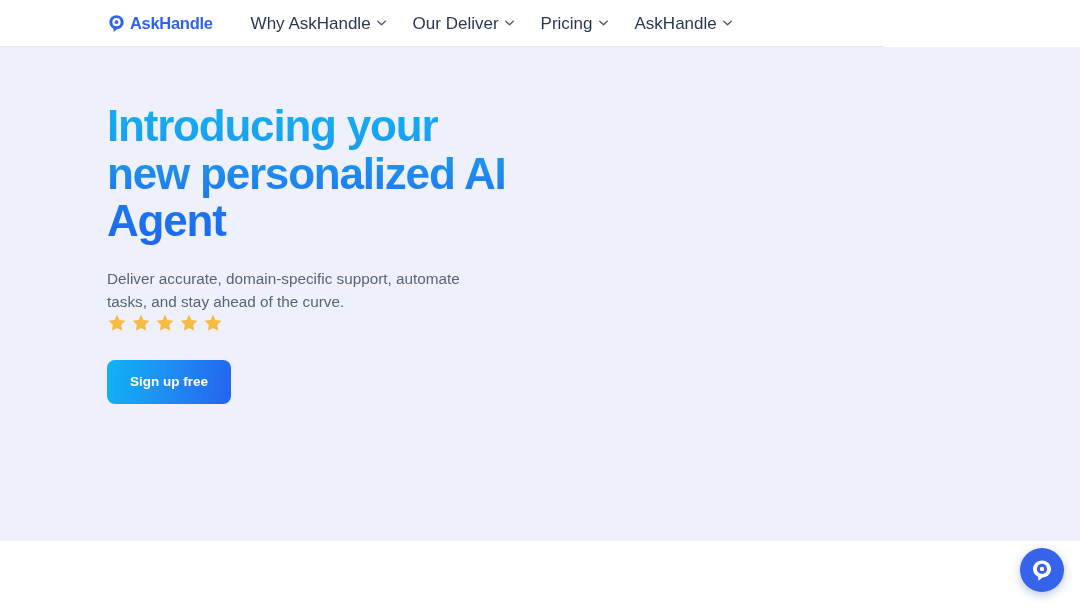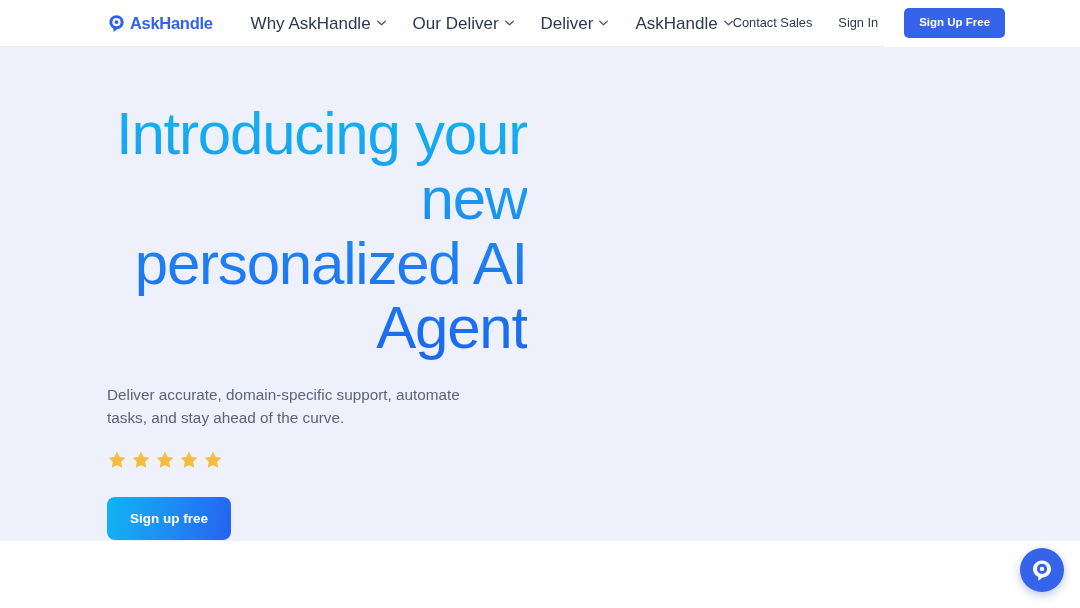--- a/index.html
+++ b/index.html
@@ -126,40 +126,38 @@
   }
 
   .hero-inner {
     position: absolute;
     left: 107px;
     top: 55px;
     width: 460px;
   }
 
   .hero-title {
-    font-size: 60px;
-    font-weight: normal;
+    font-size: 44px;
+    font-weight: bold;
     line-height: 1.08;
     letter-spacing: -1.2px;
     background: linear-gradient(180deg, #13b2f2 0%, #1c9bee 34%, #1f7df0 62%, #1b67ef 100%);
     -webkit-background-clip: text;
     background-clip: text;
     color: transparent;
     -webkit-text-fill-color: transparent;
     margin-bottom: 22px;
     max-width: 420px;
-    text-align: right;
   }
 
   .hero-sub {
     font-size: 15.3px;
     line-height: 1.52;
     color: #5a6478;
     max-width: 395px;
-    margin-bottom: 20px;
   }
 
   .stars {
     display: flex;
     gap: 4px;
     margin-bottom: 27px;
   }
 
   .star {
     width: 20px;
@@ -239,40 +237,35 @@
       </div>
 
       <div class="nav-item">
         <span>Our Deliver</span>
         <svg class="chev" viewBox="0 0 12 8">
           <path d="M1 1.6 6 6.4l5-4.8" fill="none" stroke="#2c3852" stroke-width="1.7" stroke-linecap="round" stroke-linejoin="round"></path>
         </svg>
       </div>
 
       <div class="nav-item">
-        <span>Deliver</span>
+        <span>Pricing</span>
         <svg class="chev" viewBox="0 0 12 8">
           <path d="M1 1.6 6 6.4l5-4.8" fill="none" stroke="#2c3852" stroke-width="1.7" stroke-linecap="round" stroke-linejoin="round"></path>
         </svg>
       </div>
 
       <div class="nav-item">
         <span>AskHandle</span>
         <svg class="chev" viewBox="0 0 12 8">
           <path d="M1 1.6 6 6.4l5-4.8" fill="none" stroke="#2c3852" stroke-width="1.7" stroke-linecap="round" stroke-linejoin="round"></path>
         </svg>
       </div>
 
     </nav>
 
-    <div class="nav-right">
-      <span class="nav-link">Contact Sales</span>
-      <span class="nav-link">Sign In</span>
-      <button class="btn-signup-header">Sign Up Free</button>
-    </div>
 
   </div>
 
   <section class="hero">
     <div class="hero-inner">
 
       <h1 class="hero-title">Introducing your new personalized AI Agent</h1>
 
       <p class="hero-sub">Deliver accurate, domain-specific support, automate tasks, and stay ahead of the curve.</p>
 

